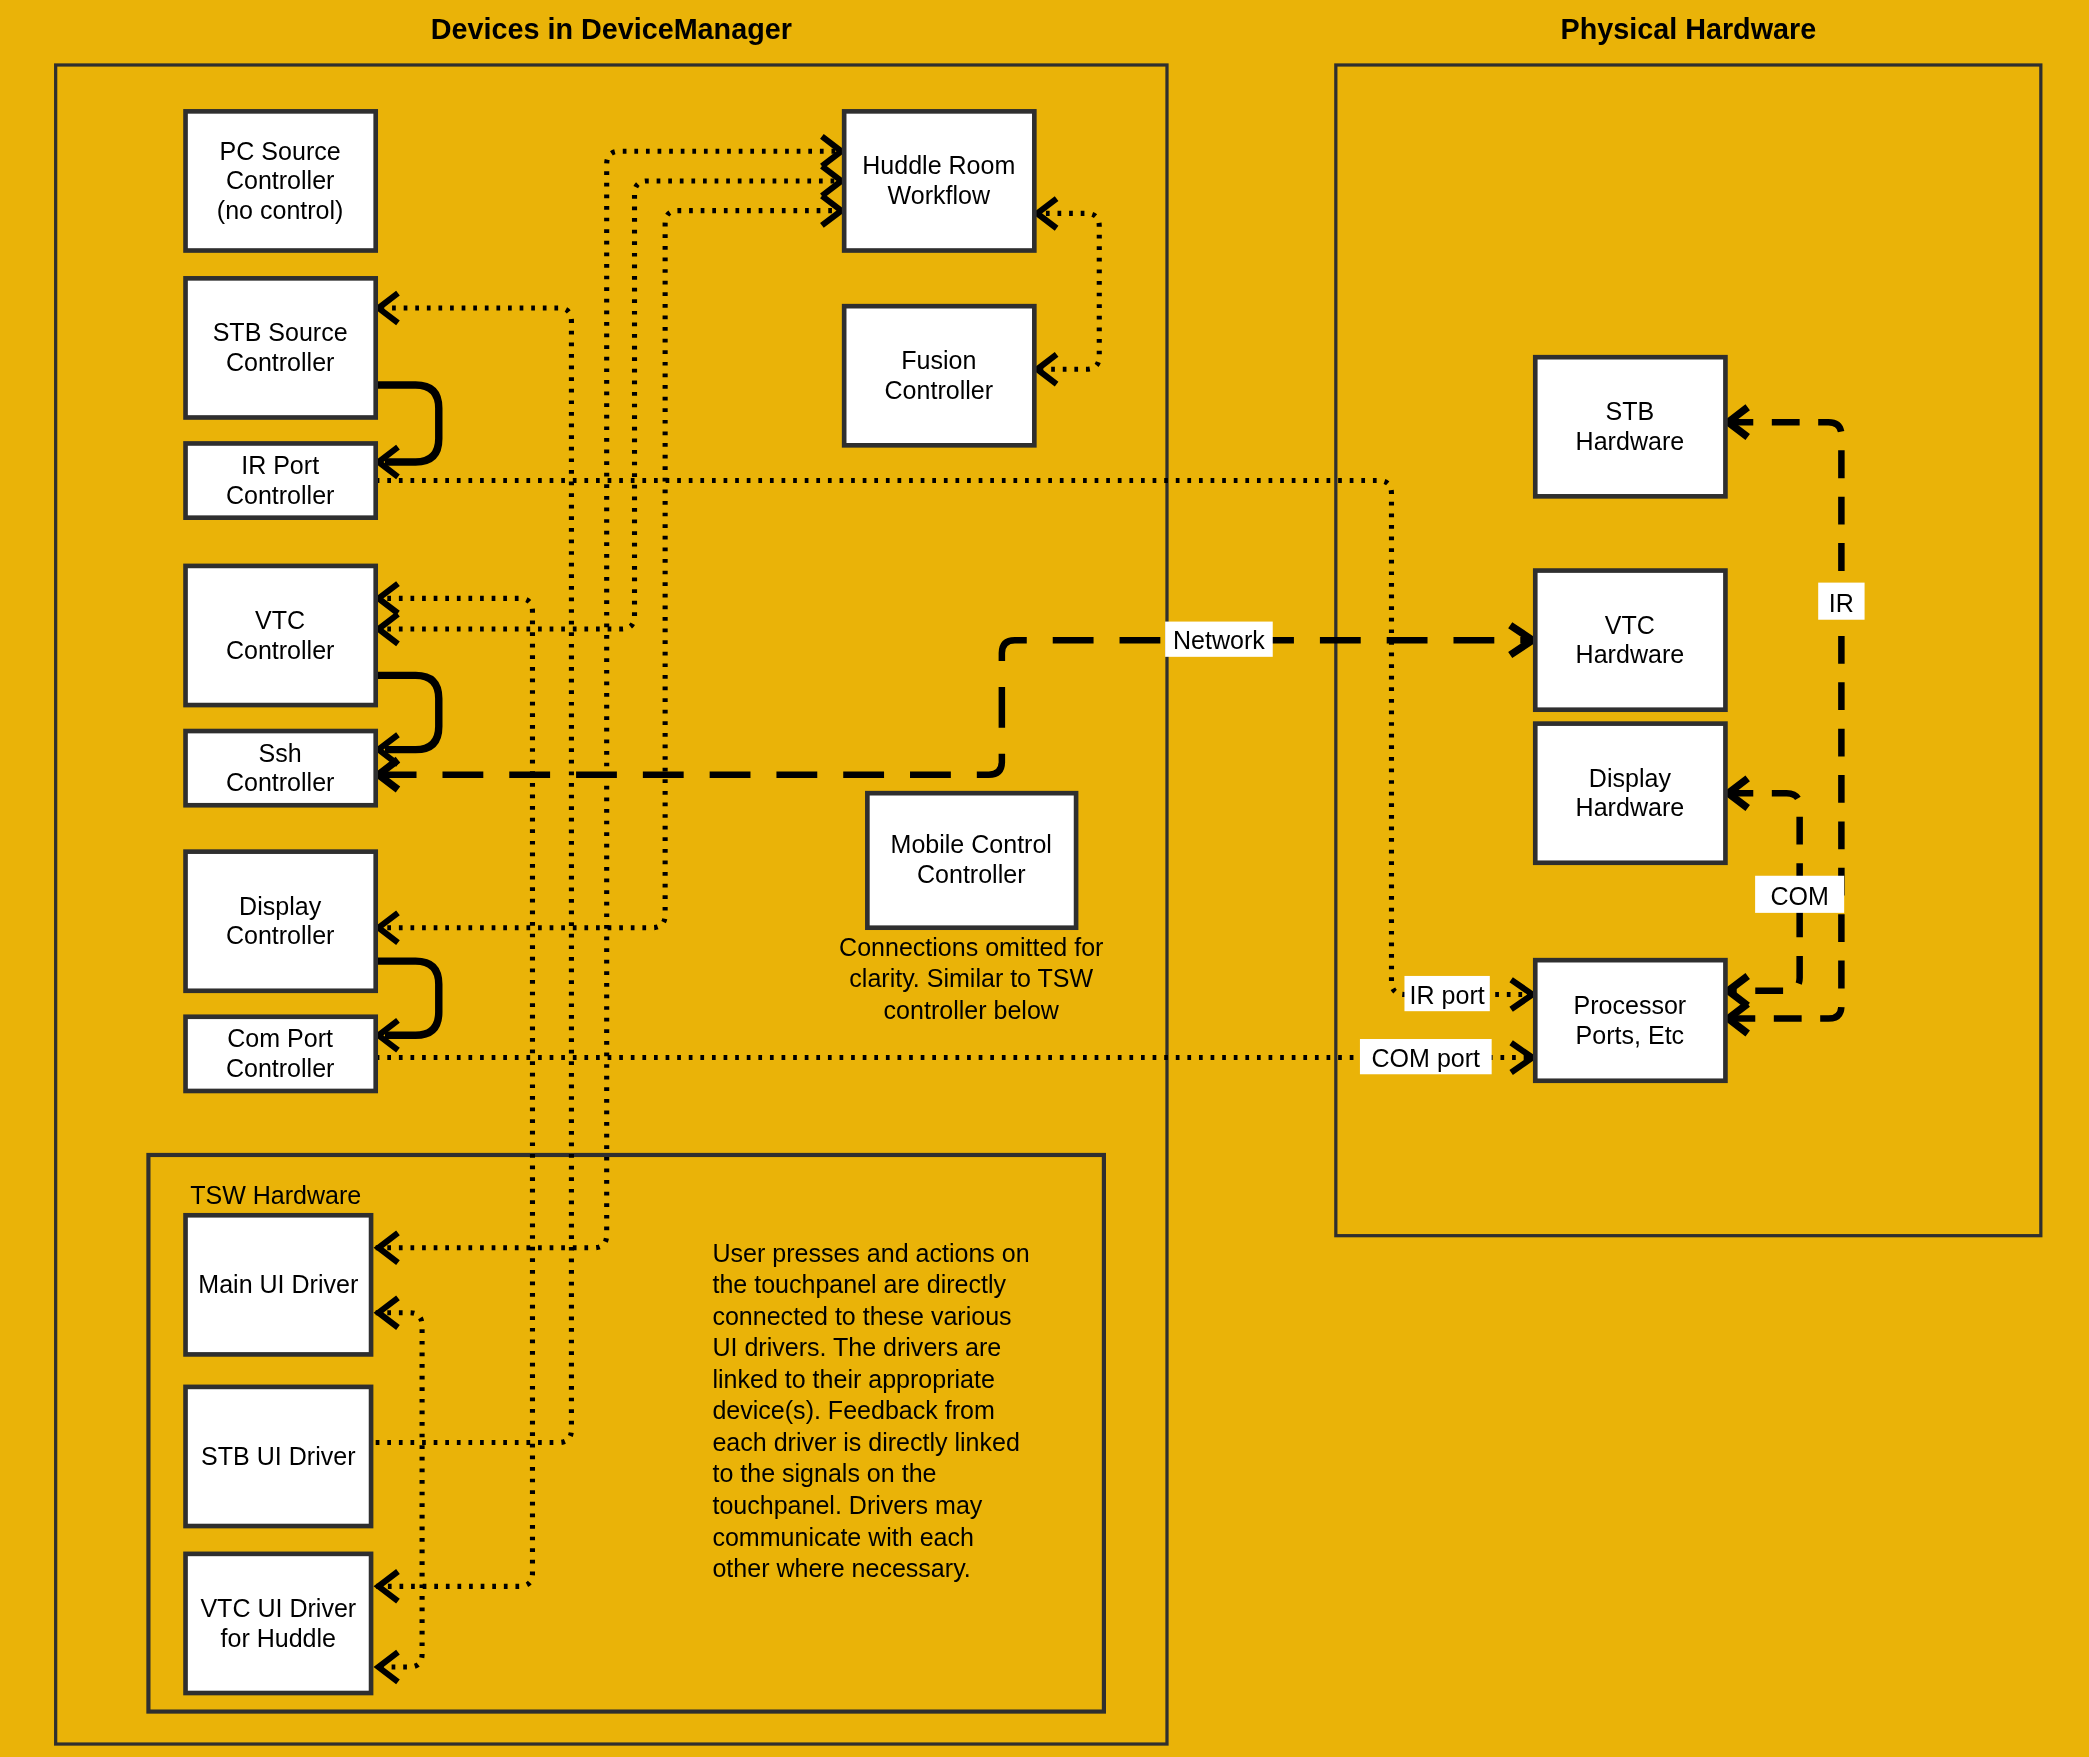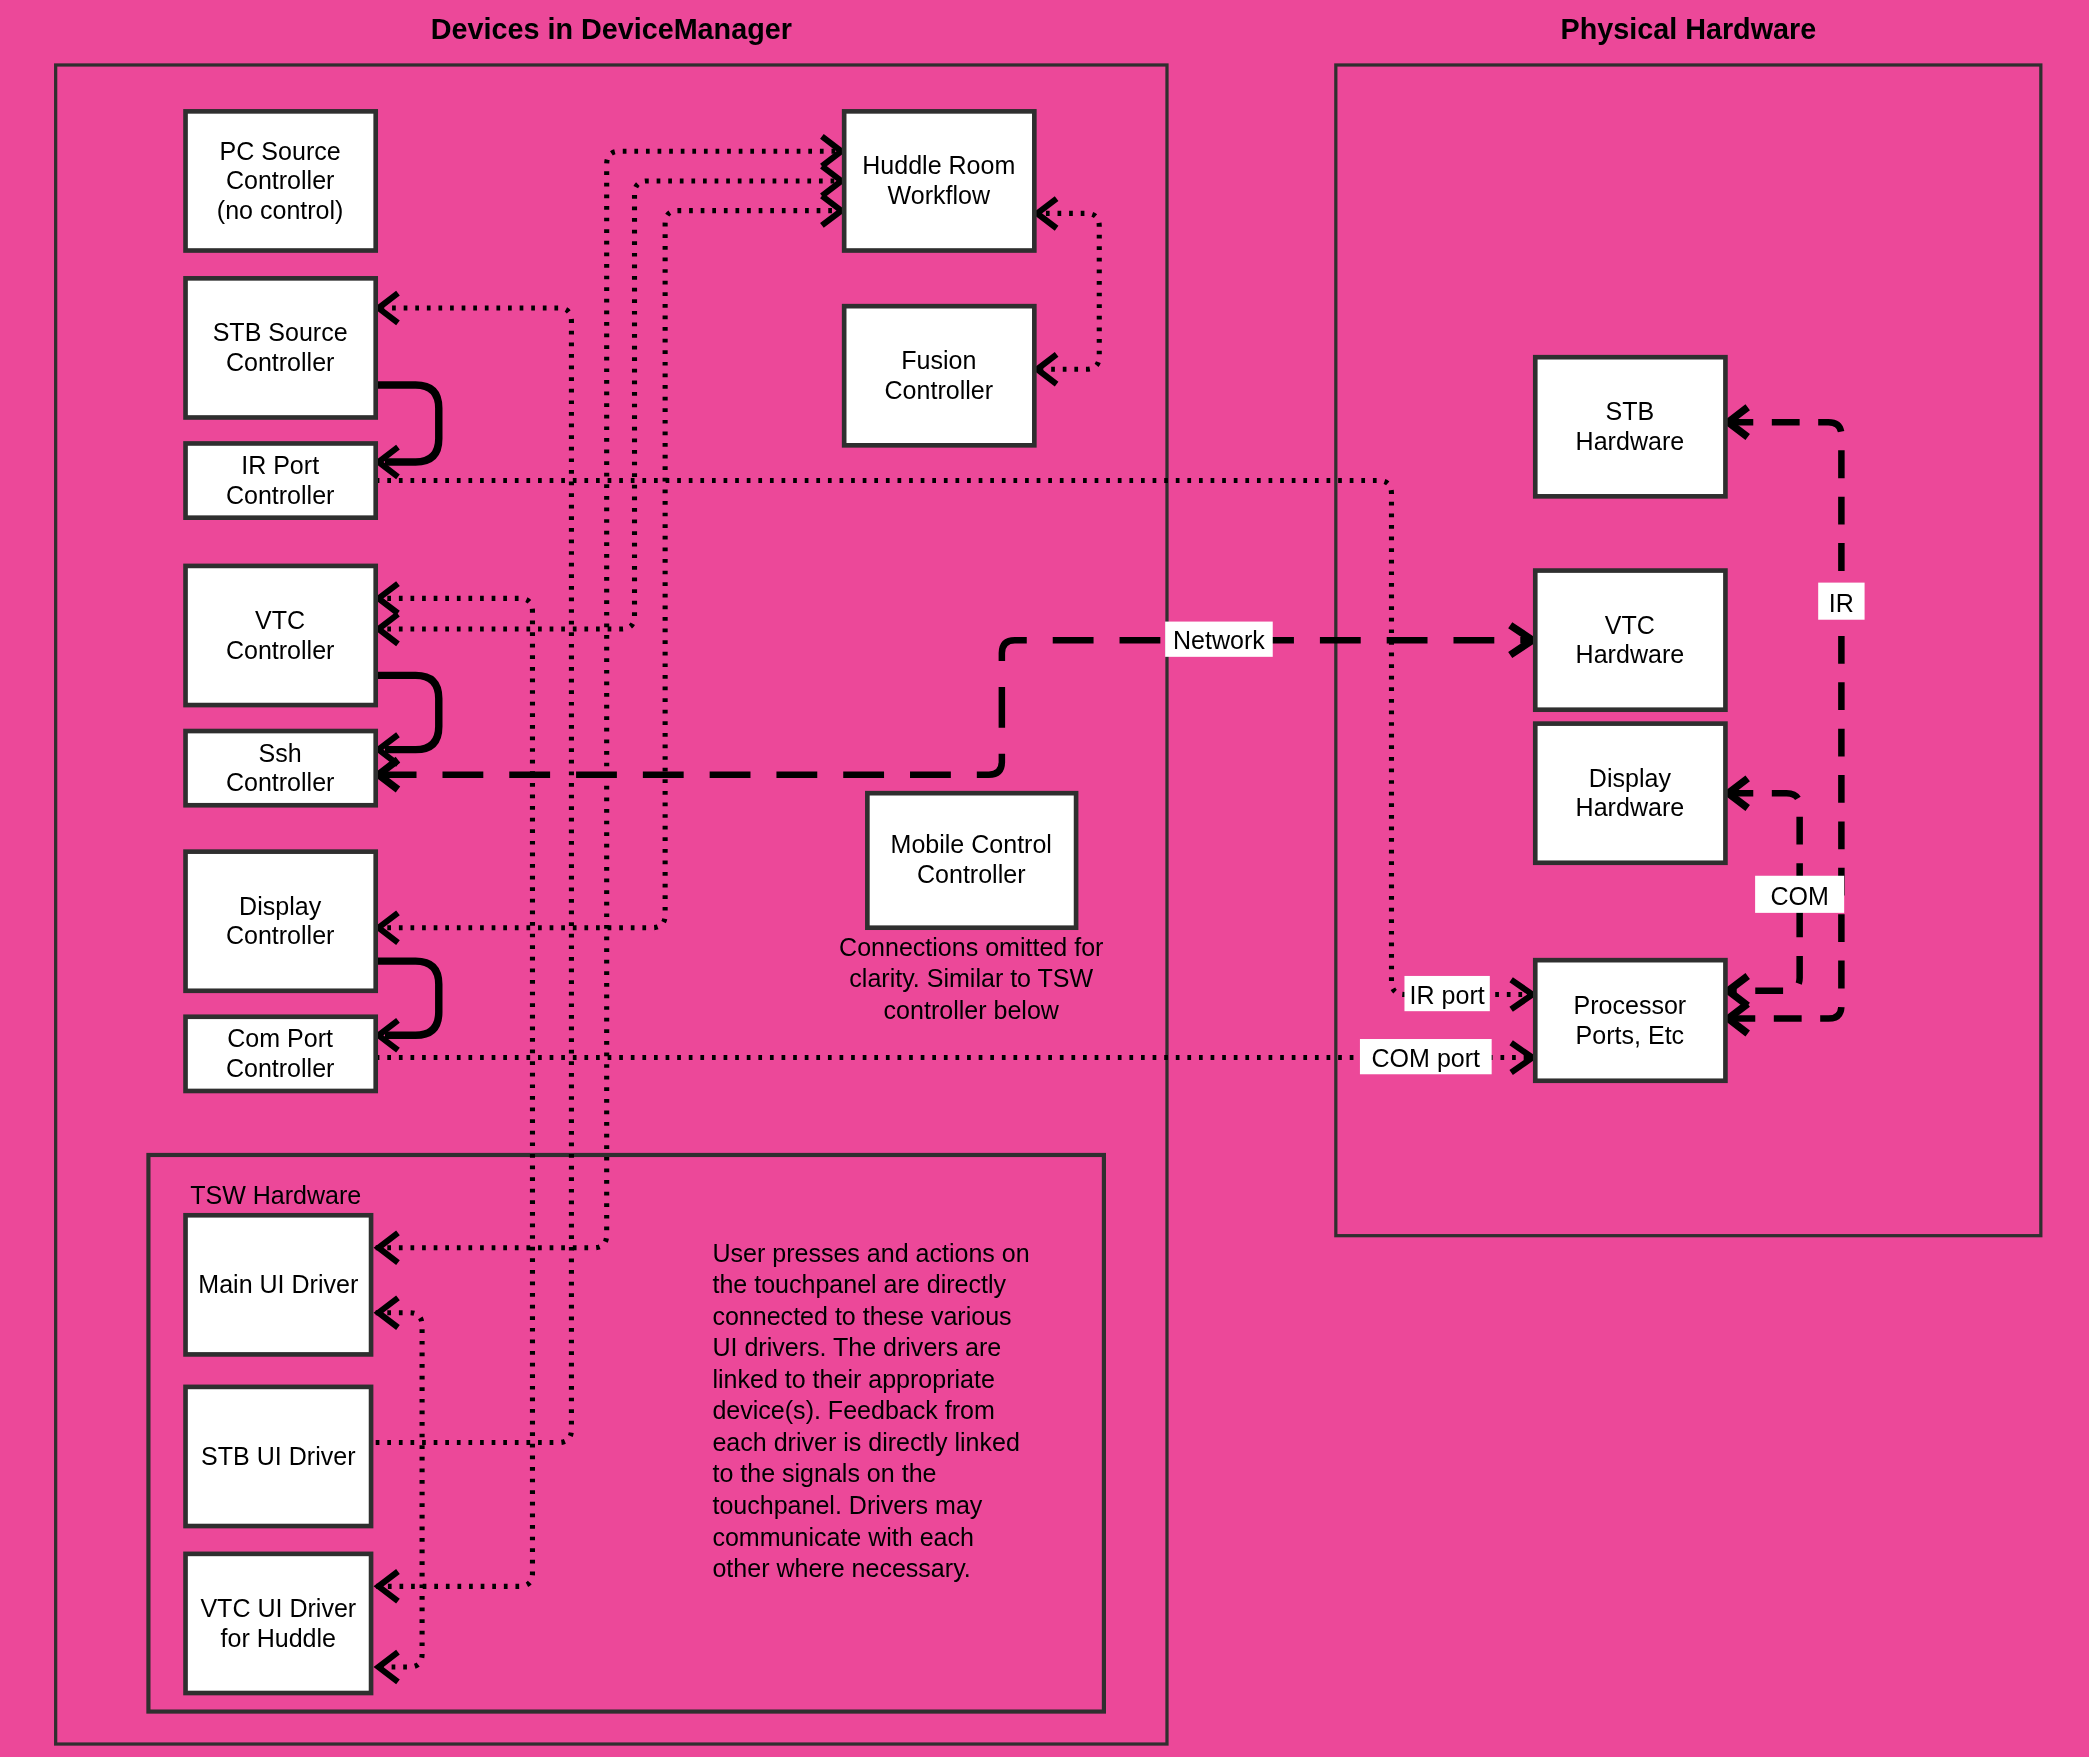--- a/index.html
+++ b/index.html
@@ -1,16 +1,16 @@
 <!DOCTYPE html>
 <html style="font-size:15px"><head>
 <meta charset="utf-8">
 <style>
   html,body{margin:0;padding:0;background:#ffffff;}
-  .stage{position:relative;width:2090px;height:1758px;background:#ec4899;overflow:hidden;}
+  .stage{position:relative;width:2090px;height:1758px;background:#eab308;overflow:hidden;}
   svg{display:block;}
   text{font-family:"Liberation Sans",sans-serif;font-size:27px;fill:#000;}
   .ttl{font-size:31px;font-weight:bold;}
   .ctr{text-anchor:middle;}
   .box{fill:#ffffff;stroke:#2f2f2f;stroke-width:5px;}
   .obox{fill:none;stroke:#2f2f2f;stroke-width:3.5px;}
   .tbox{fill:none;stroke:#2f2f2f;stroke-width:4.5px;}
   .dot{fill:none;stroke:#000;stroke-width:5.5px;stroke-dasharray:4 8.5;}
   .dashS{fill:none;stroke:#000;stroke-width:7px;stroke-dasharray:30 20;}
   .dashL{fill:none;stroke:#000;stroke-width:7px;stroke-dasharray:44 28;}

